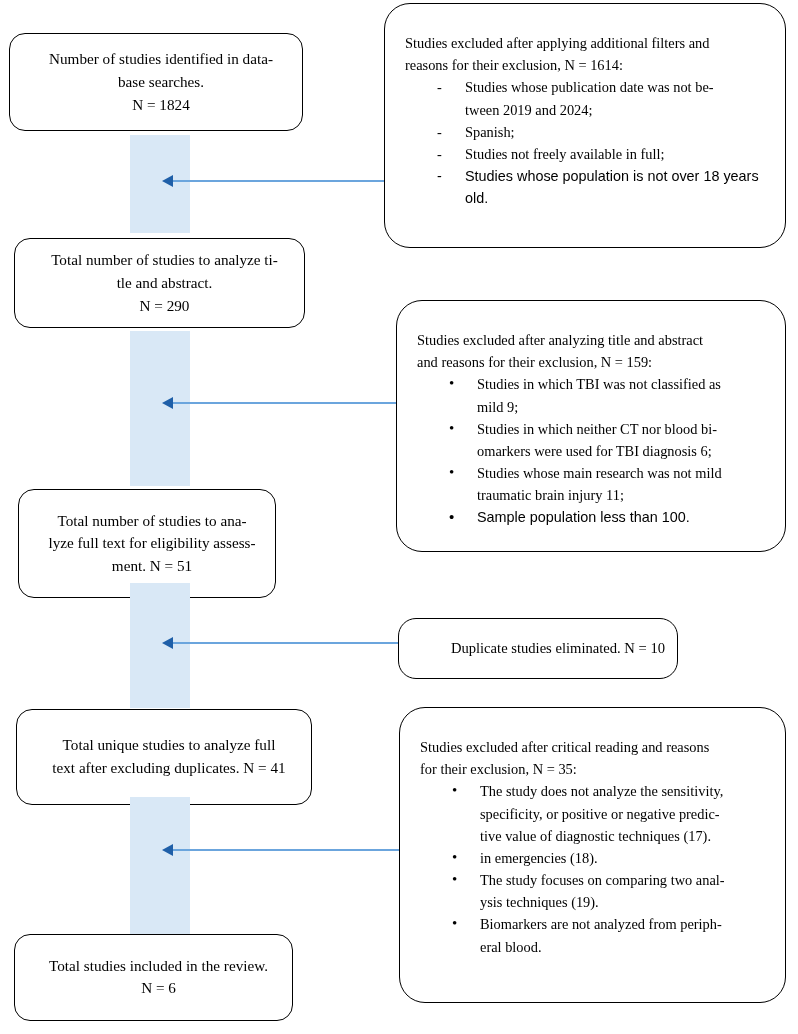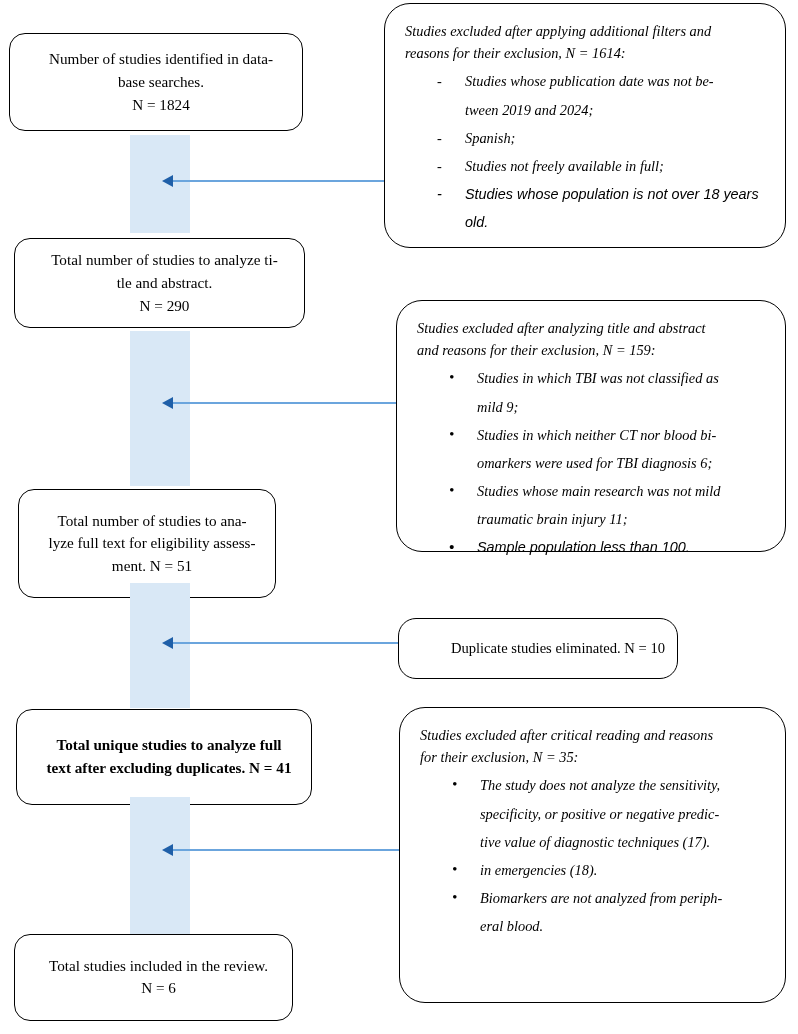--- a/index.html
+++ b/index.html
@@ -72,32 +72,31 @@
     top: -1px;
     font-size: 15px;
   }
   ul.dash > li::before {
     content: "-";
     position: absolute;
     left: 32px;
     top: 0;
     font-size: 14.4px;
   }
-  li .ln { display: block; margin-top: 6px; }
+  li .ln { display: block; }
   .sans {
     font-family: "Liberation Sans", "DejaVu Sans", sans-serif;
     font-size: 13.1px;
   }
 
   .boxbody {
     position: absolute;
     left: 20px;
     right: 16px;
-    top: 16px;
-    font-style: italic;
+    top: 28px;
   }
 
   
   .blockarrow {
     position: absolute;
     background: #d9e8f6;
   }
   .blockarrow .shaft {
     position: absolute;
     left: 15px;
@@ -231,21 +230,21 @@
     <div class="head" style="top:92px;"></div>
   </div>
 
   <div class="hline" style="left:172px; top:642px; width:226px;"></div>
   <div class="harrowhead" style="left:162px; top:637px;"></div>
 
   <div class="box right-col" style="left:398px; top:618px; width:280px; height:61px; border-radius:18px;">
     <div class="ctr" style="text-align:right; padding-left:18px; font-size:14.6px;">Duplicate studies eliminated. N = 10</div>
   </div>
 
-  <div class="box" style="left:16px; top:709px; width:296px; height:96px;font-weight:bold;">
+  <div class="box" style="left:16px; top:709px; width:296px; height:96px;">
     <div class="ctr">
       <span class="ln">Total unique studies to analyze full</span>
       <span class="ln">text after excluding duplicates. N = 41</span>
     </div>
   </div>
 
   <div class="box right-col" style="left:399px; top:707px; width:387px; height:296px;">
     <div class="boxbody">
       <div class="para">
         <span class="ln">Studies excluded after critical reading and reasons</span>
@@ -254,20 +253,24 @@
       <ul class="bul">
         <li>
           <span class="ln">The study does not analyze the sensitivity,</span>
           <span class="ln">specificity, or positive or negative predic-</span>
           <span class="ln">tive value of diagnostic techniques (17).</span>
         </li>
         <li>
           <span class="ln">in emergencies (18).</span>
         </li>
         <li>
+          <span class="ln">The study focuses on comparing two anal-</span>
+          <span class="ln">ysis techniques (19).</span>
+        </li>
+        <li>
           <span class="ln">Biomarkers are not analyzed from periph-</span>
           <span class="ln">eral blood.</span>
         </li>
       </ul>
     </div>
   </div>
 
   <div class="blockarrow" style="left:130px; top:797px; width:60px; height:140px;">
     <div class="shaft" style="height:107px;"></div>
     <div class="head" style="top:107px;"></div>

